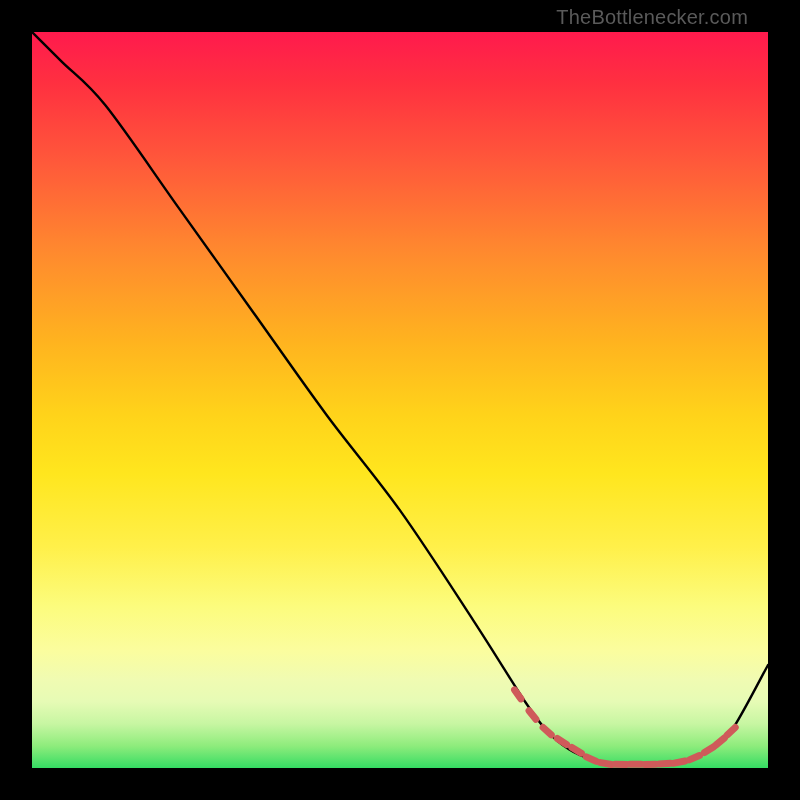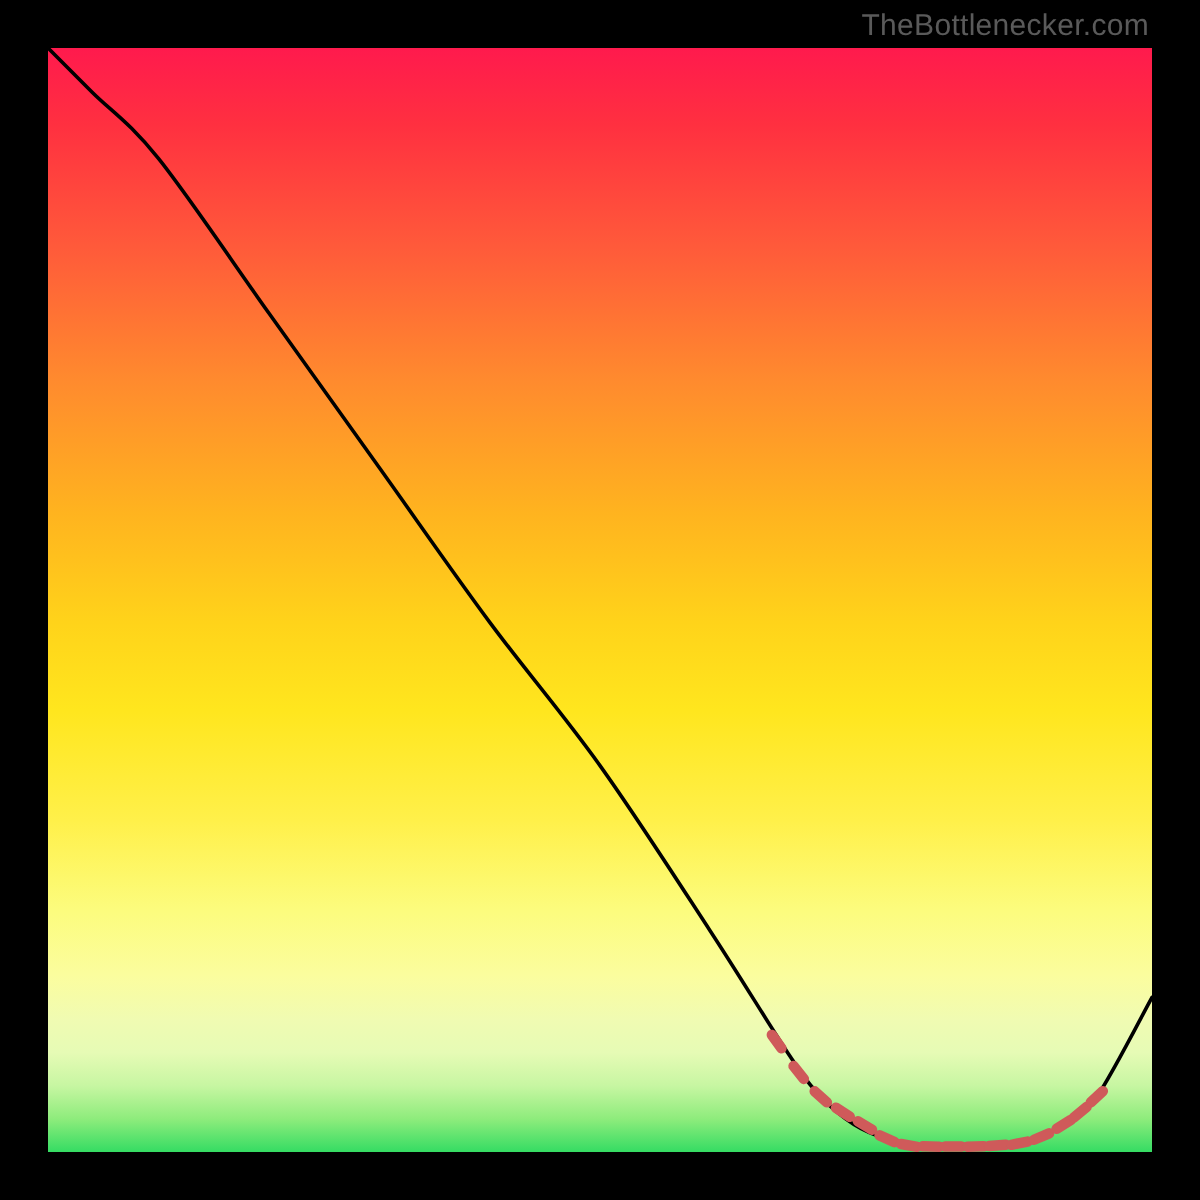--- a/index.html
+++ b/index.html
@@ -44,21 +44,21 @@
       #f0fbb2 88%,
       #e6fbb5 91%,
       #c7f6a2 94%,
       #8eec7c 97%,
       #35dc63 100%
     );
   }
   .watermark {
     position: absolute;
     top: 6px;
-    right: 34px;
+    right: 52px;
     color: #5a5a5a;
     font-size: 20px;
     font-weight: 500;
     letter-spacing: 0.2px;
     user-select: none;
   }
   svg.curve {
     position: absolute;
     inset: 0;
   }

